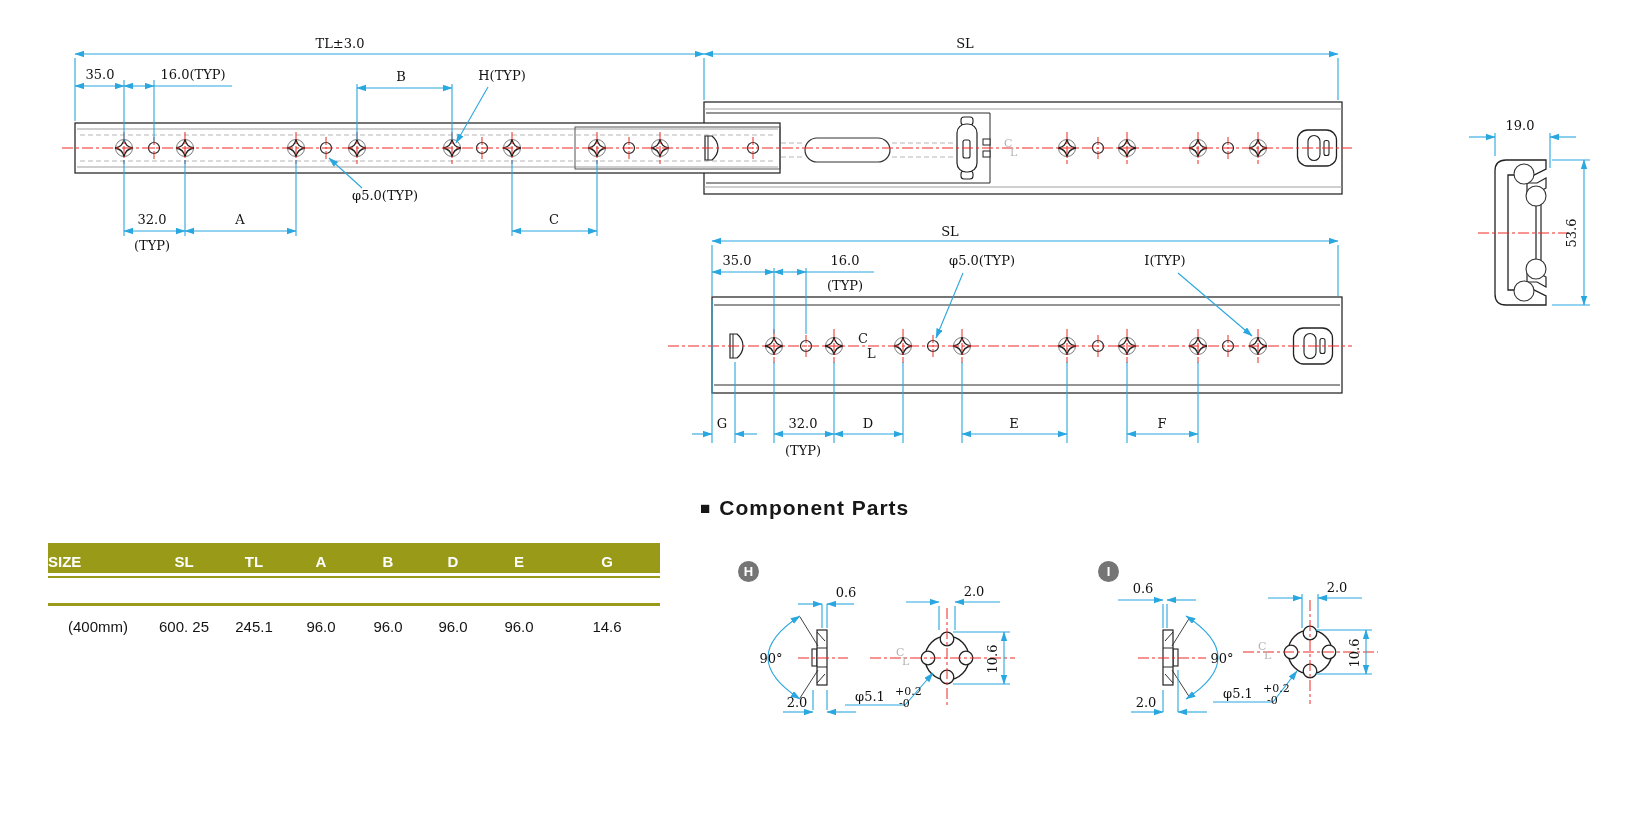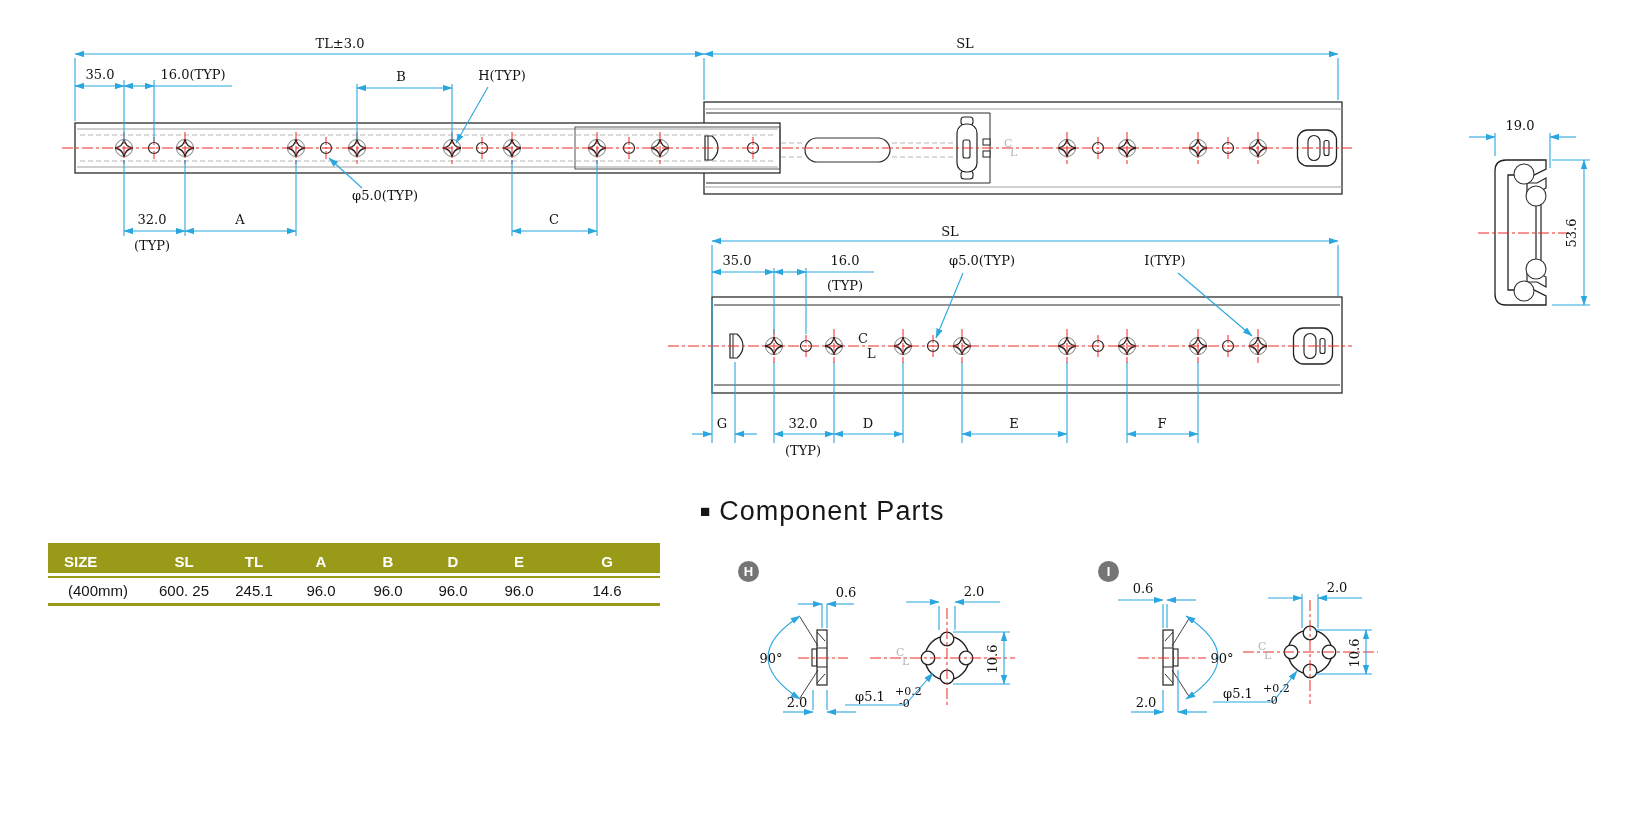--- a/index.html
+++ b/index.html
@@ -16,38 +16,38 @@
   text.dim  { font:13px "DejaVu Serif", serif; fill:#111; }
   text.dims { font:11px "DejaVu Serif", serif; fill:#111; }
   text.cl   { font:11px "DejaVu Serif", serif; fill:#b3b3b3; }
   text.clb  { font:13px "DejaVu Serif", serif; fill:#222; }
   .mid { text-anchor:middle; }
 
   
   #comp-heading { position:absolute; left:700px; top:496px; display:flex; align-items:center; gap:9px;
                   color:#161616; }
   #comp-heading .sq { font-size:17px; line-height:1; }
-  #comp-heading .tt { font-size:27px; font-weight:normal; letter-spacing:1px; }
+  #comp-heading .tt { font-size:21px; font-weight:bold; letter-spacing:1px; }
 
   
   .badge { position:absolute; width:21px; height:21px; border-radius:50%; background:#757575;
            color:#fff; font-size:13px; font-weight:bold; text-align:center; line-height:21px; }
 
   
   #size-table { position:absolute; left:48px; top:543px; width:612px; }
   .trow { display:flex; width:612px; }
   .trow > div { box-sizing:border-box; }
   .thead { background:#999a17; color:#fff; font-weight:bold; font-size:15px; height:30px;
            align-items:center; }
   .thead > div { text-align:center; padding-top:6px; }
-  .thead > div:first-child { text-align:left; padding-left:16px; }
+  .thead > div:first-child { text-align:left; padding-left:0; }
   .tgap  { height:3px; background:#fff; }
   .tline { height:2px; background:#999a17; }
   .tdata { color:#141414; font-size:15px; height:25px; }
-  .tdata > div { text-align:center; padding-top:4px; }
+  .tdata > div { text-align:center; padding-top:4px;margin-top:36px; }
   .tbot  { height:3px; background:#999a17; }
   .c0{width:100px}.c1{width:72px}.c2{width:68px}.c3{width:66px}.c4{width:68px}.c5{width:62px}.c6{width:70px}.c7{width:106px}
 </style>
 </head>
 <body>
 
 <div id="stage">
 
 <svg width="1640" height="818" viewBox="0 0 1640 818">
   <defs>

